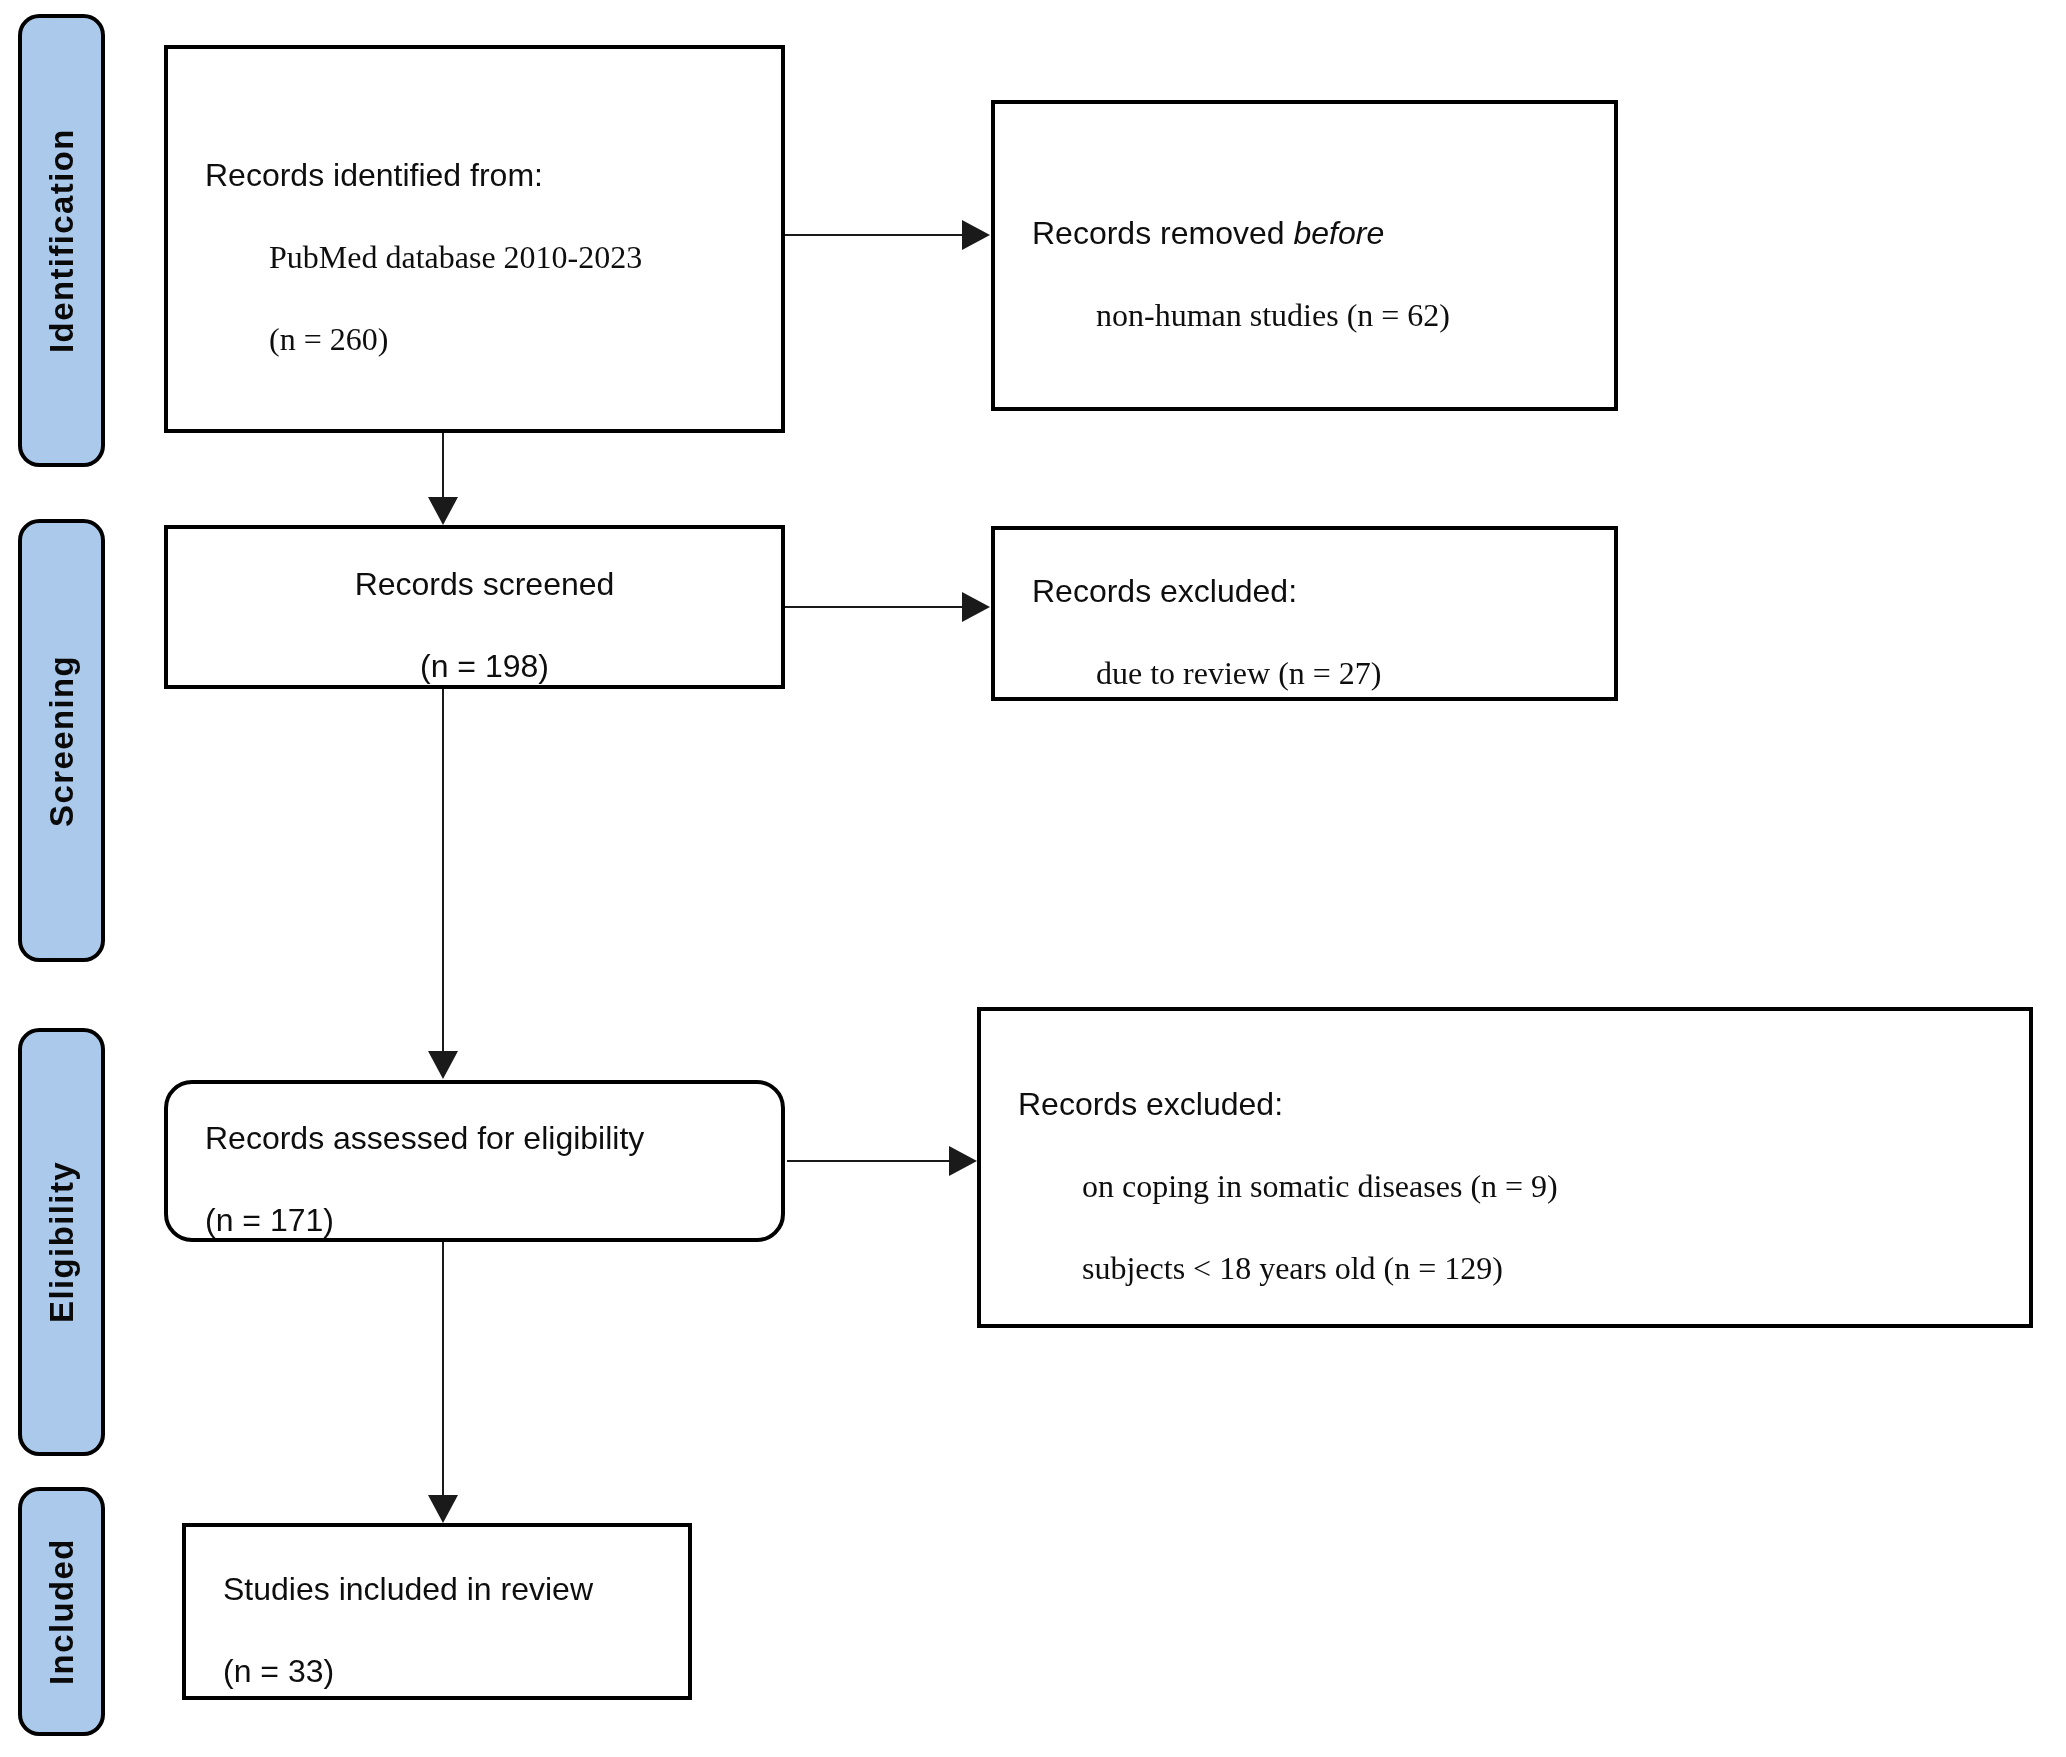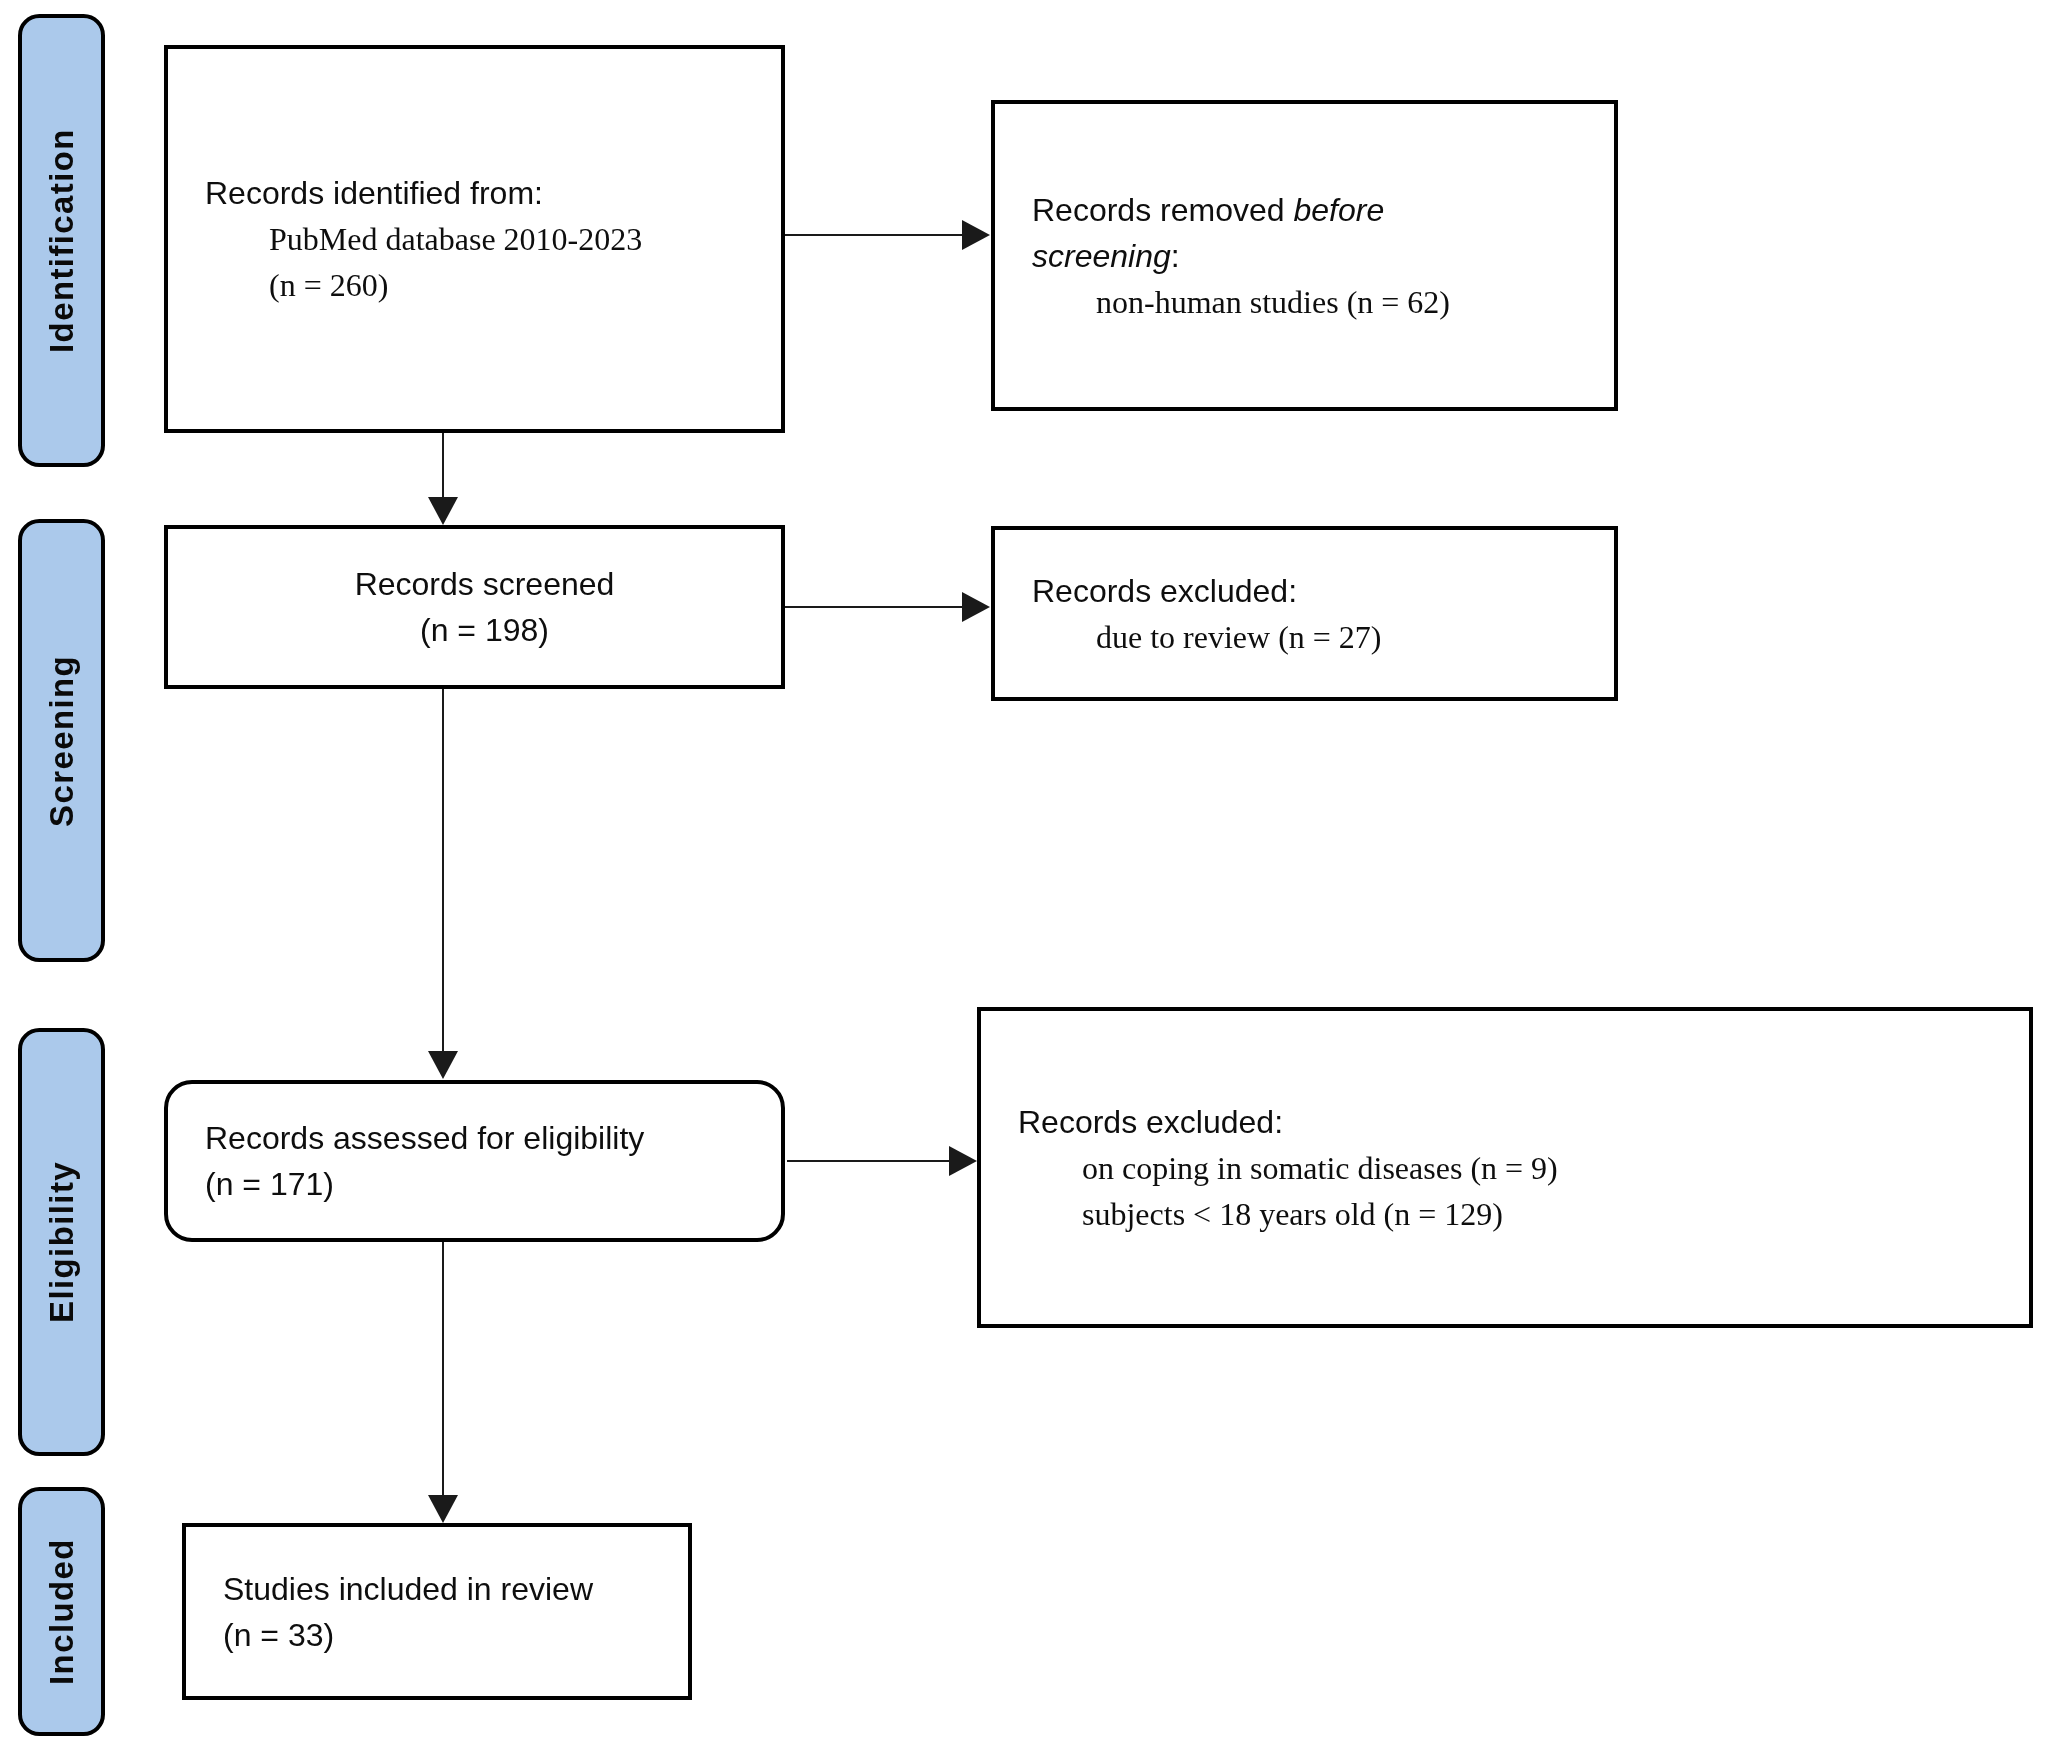--- a/index.html
+++ b/index.html
@@ -37,21 +37,21 @@
   .fbox{
     position:absolute;
     background:#ffffff;
     border:4.3px solid var(--ink);
     box-sizing:border-box;
     display:flex;flex-direction:column;justify-content:center;
     font-size:32px;line-height:46px;
     padding:0 17px 0 37px;
     color:#0e0e0e;
   }
-  .fbox .line{white-space:nowrap;}
+  .fbox .line{white-space:nowrap;margin-top:36px;}
   .fbox .line.indent{padding-left:64px;font-family:Liberation Serif, serif;}
   .box-identified{left:164px;top:45px;width:621px;height:388px;}
   .box-removed{left:991px;top:100px;width:627px;height:311px;}
   .box-screened{left:164px;top:525px;width:621px;height:164px;text-align:center;}
   .box-excluded-review{left:991px;top:526px;width:627px;height:175px;}
   .box-assessed{left:164px;top:1080px;width:621px;height:162px;border-radius:28px;}
   .box-excluded-eligibility{left:977px;top:1007px;width:1056px;height:321px;}
   .box-included{left:182px;top:1523px;width:510px;height:177px;}
   
   .vline{position:absolute;width:2.1px;background:var(--line);}
@@ -91,21 +91,20 @@
   <div class="stage stage-3">Eligibility</div>
   <div class="stage stage-4">Included</div>
 
   <div class="fbox box-identified">
       <div class="line"><span>Records identified from:</span></div>
       <div class="line indent"><span>PubMed database 2010-2023</span></div>
       <div class="line indent"><span>(n = 260)</span></div>
     </div>
   <div class="fbox box-removed">
       <div class="line"><span>Records removed </span><i>before</i></div>
-      <div class="line"><i>screening</i><span>:</span></div>
       <div class="line indent"><span>non-human studies (n = 62)</span></div>
     </div>
   <div class="fbox box-screened">
       <div class="line"><span>Records screened</span></div>
       <div class="line"><span>(n = 198)</span></div>
     </div>
   <div class="fbox box-excluded-review">
       <div class="line"><span>Records excluded:</span></div>
       <div class="line indent"><span>due to review (n = 27)</span></div>
     </div>

